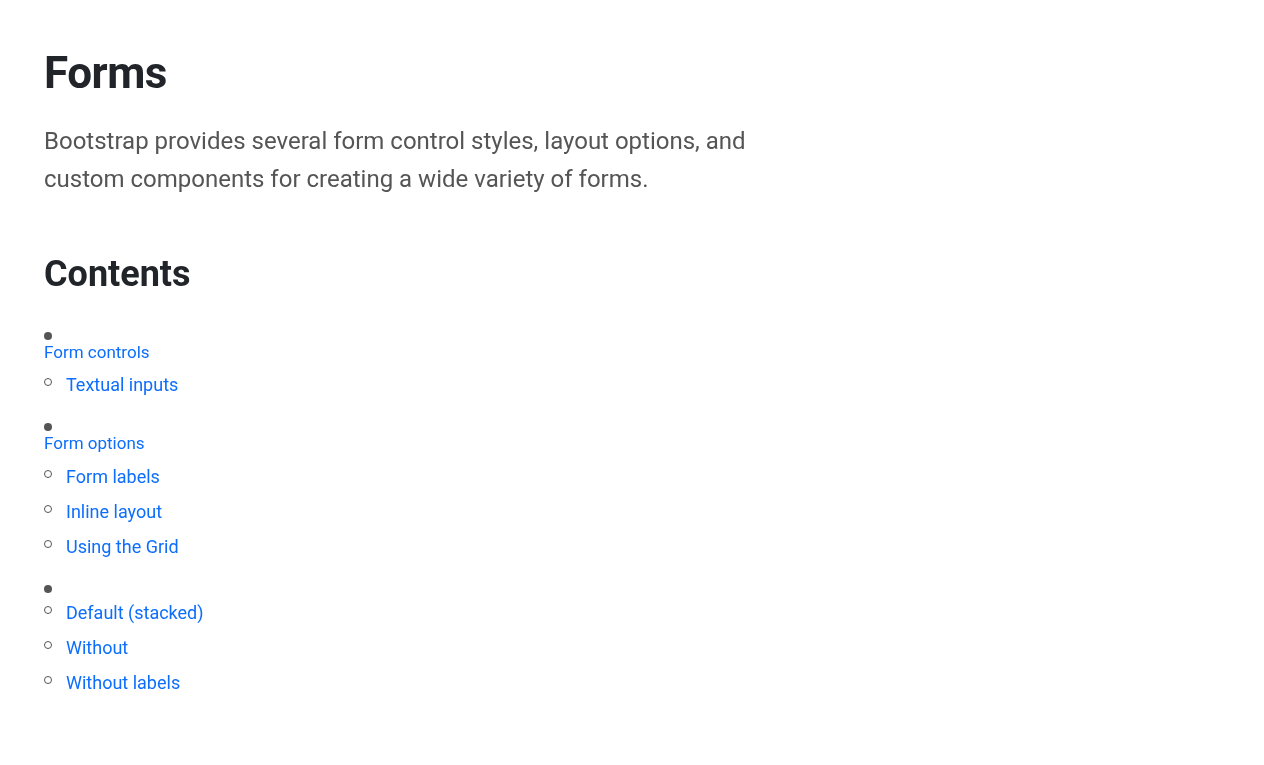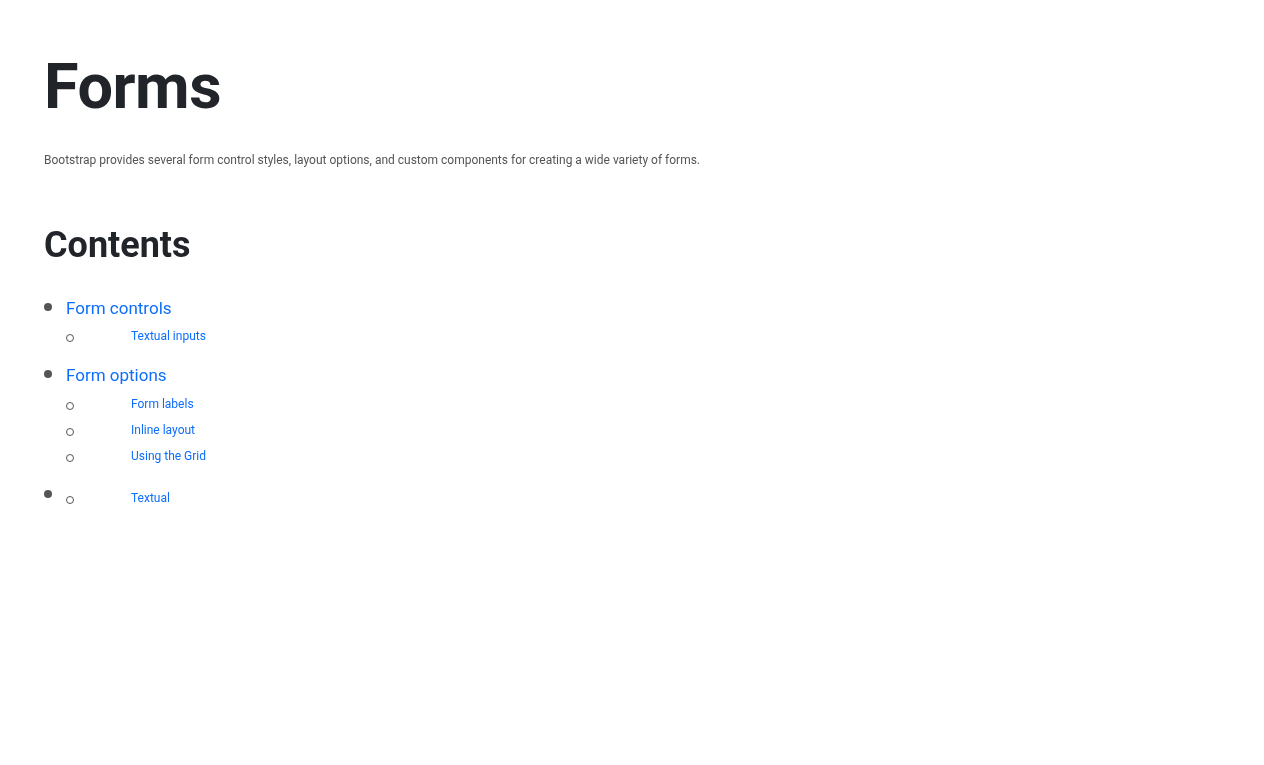--- a/index.html
+++ b/index.html
@@ -11,29 +11,29 @@
     body {
       font-family: -apple-system, BlinkMacSystemFont, "Segoe UI", Roboto, "Helvetica Neue", Arial, sans-serif;
       background-color: #ffffff;
       color: #333333;
       padding: 40px 44px;
       font-size: 16px;
       line-height: 1.5;
     }
 
     .page-title {
-      font-size: 63px;
+      font-size: 44px;
       font-weight: 700;
       color: #212529;
       margin-bottom: 16px;
       letter-spacing: -0.5px;
     }
 
     .page-description {
-      font-size: 12px;
+      font-size: 24px;
       color: #555555;
       max-width: 760px;
       line-height: 1.6;
       margin-bottom: 48px;
     }
 
     .contents-heading {
       font-size: 36px;
       font-weight: 700;
       color: #212529;
@@ -44,20 +44,21 @@
       list-style: none;
       padding: 0;
       margin: 0;
     }
 
     .contents-list > li {
       display: flex;
       align-items: flex-start;
       margin-bottom: 10px;
       font-size: 17px;
+      flex-direction: column;
     }
 
     .bullet-filled {
       display: inline-block;
       width: 8px;
       height: 8px;
       background-color: #555555;
       border-radius: 50%;
       margin-top: 7px;
       margin-right: 14px;
@@ -67,22 +68,21 @@
     .sub-list {
       list-style: none;
       padding: 0;
       margin: 6px 0 0 0;
     }
 
     .sub-list li {
       display: flex;
       align-items: flex-start;
       margin-bottom: 8px;
-      font-size: 12px;
-      gap: 43px;
+      font-size: 18px;
     }
 
     .bullet-open {
       display: inline-block;
       width: 8px;
       height: 8px;
       border: 1.5px solid #555555;
       border-radius: 50%;
       margin-top: 7px;
       margin-right: 14px;
@@ -142,19 +142,27 @@
       </ul>
     </div>
   </li>
 
   <li>
     <span class="bullet-filled"></span>
     <div class="top-level-link-wrapper">
       <ul class="sub-list">
         <li>
           <span class="bullet-open"></span>
-          <a href="#inline">Textual</a>
+          <a href="#default-stacked">Default (stacked)</a>
+        </li>
+        <li>
+          <span class="bullet-open"></span>
+          <a href="#inline">Without</a>
+        </li>
+        <li>
+          <span class="bullet-open"></span>
+          <a href="#without-labels">Without labels</a>
         </li>
       </ul>
     </div>
   </li>
 
 </ul>
 
 </body></html>

